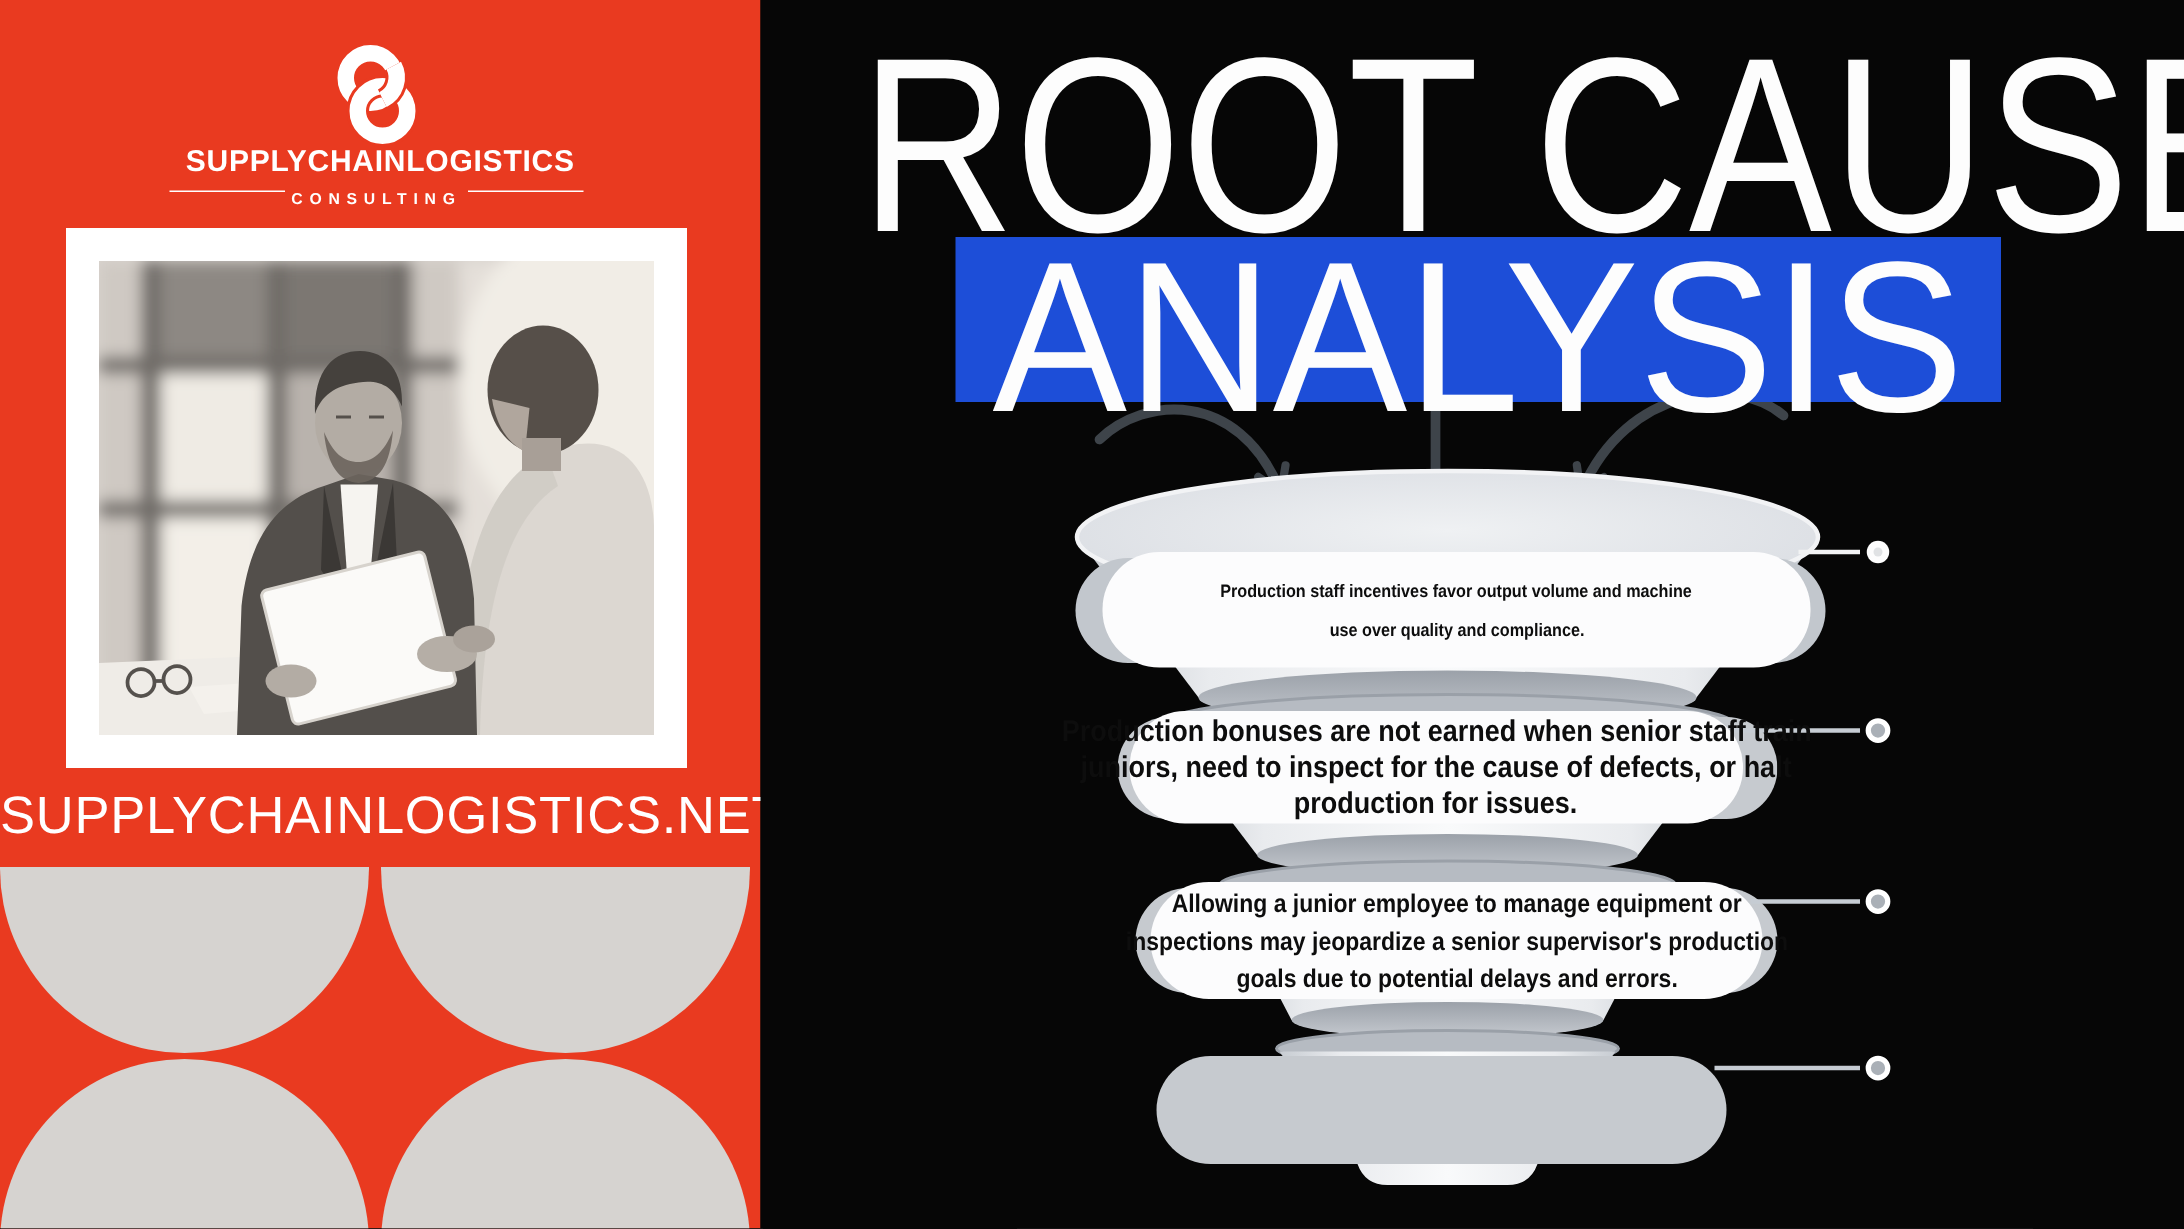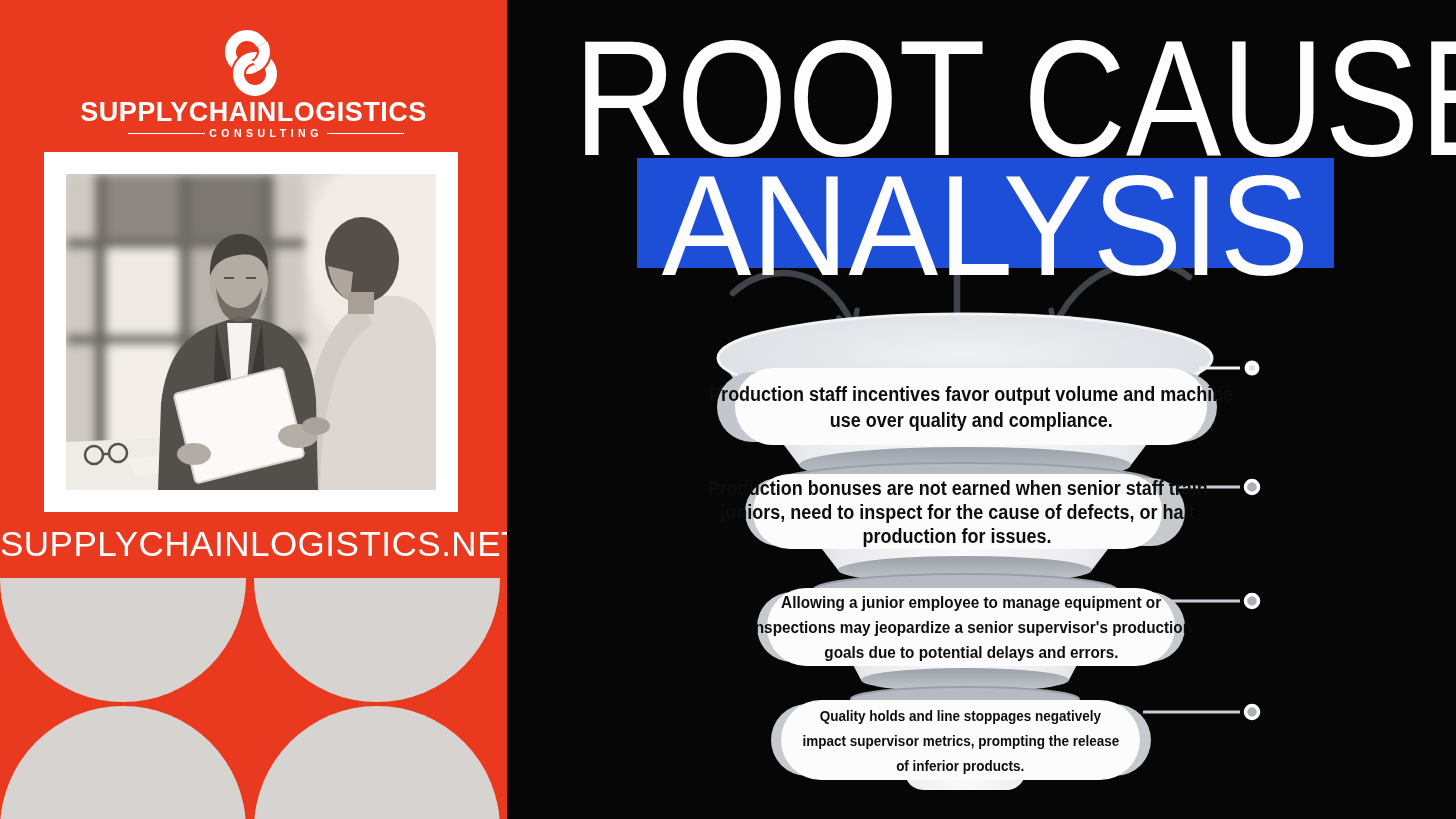--- a/index.html
+++ b/index.html
@@ -3,22 +3,22 @@
 <meta charset="utf-8">
 <style>
   html,body{margin:0;padding:0;background:#222;}
   .page{position:relative;width:1456px;height:819px;overflow:hidden;
         background:#060606;font-family:"Liberation Sans",sans-serif;}
 
   
   .left-panel{position:absolute;left:0;top:0;width:507px;height:819px;background:#e93a20;}
   .logo-svg{position:absolute;left:217px;top:28px;width:66px;height:70px;}
   .brand-name{position:absolute;left:0;top:97px;width:507px;text-align:center;
-              color:#fff;font-size:27px;font-weight:700;letter-spacing:.5px;white-space:nowrap;}
-  .tagline-row{position:absolute;left:128px;top:127px;width:276px;display:flex;align-items:center;gap:4px;}
+              color:#fff;font-size:20px;font-weight:700;letter-spacing:.5px;white-space:nowrap;}
+  .tagline-row{position:absolute;left:113px;top:127px;width:276px;display:flex;gap:4px;}
   .tagline-row .rule{flex:1;height:1px;background:#ffffff;}
   .tagline-text{color:#fff;font-size:10.5px;font-weight:700;letter-spacing:4.5px;white-space:nowrap;}
 
   .photo-frame{position:absolute;left:44px;top:152px;width:414px;height:360px;background:#ffffff;}
   .photo-frame svg{position:absolute;left:22px;top:22px;}
 
   .website-url{position:absolute;left:0;top:524px;width:507px;text-align:center;
                color:#fff;font-size:35px;font-weight:400;letter-spacing:.5px;white-space:nowrap;}
 
   .decor{position:absolute;left:0;top:578px;width:507px;height:241px;}
@@ -37,21 +37,21 @@
   .title-2-bar{position:absolute;left:130px;top:158px;width:697px;height:110px;background:#1d4ed8;z-index:2;}
   .title-2{position:absolute;left:0;top:-4px;width:100%;margin:0;text-align:center;
            color:#fdfdfd;font-size:143px;font-weight:400;line-height:1;
            transform:scaleX(.94);transform-origin:50% 0;white-space:nowrap;}
 
   .funnel-svg{position:absolute;left:0;top:0;width:949px;height:819px;z-index:1;}
 
   .pill{position:absolute;z-index:3;background:#fcfcfd;color:#0d0d0d;font-weight:700;
         display:flex;flex-direction:column;justify-content:center;align-items:center;text-align:center;}
   .pill .ln{white-space:nowrap;transform:scaleX(.9);}
-  .pill-1{left:228px;top:368px;width:472px;height:77px;border-radius:38px;font-size:20px;line-height:26px;}
+  .pill-1{left:228px;top:368px;width:472px;height:77px;border-radius:38px;font-size:12px;line-height:26px;}
   .pill-2{left:246px;top:474px;width:409px;height:75px;border-radius:37px;font-size:20px;line-height:24px;}
   .pill-3{left:260px;top:588px;width:408px;height:78px;border-radius:39px;font-size:17px;line-height:25px;}
   .pill-4{left:274px;top:700px;width:359px;height:80px;border-radius:40px;font-size:15px;line-height:25px;}
 </style>
 </head>
 <body>
 
 <div class="page">
 
   <aside class="left-panel">
@@ -224,20 +224,15 @@
     <div class="pill pill-2">
       <div class="ln">Production bonuses are not earned when senior staff train</div>
       <div class="ln">juniors, need to inspect for the cause of defects, or halt</div>
       <div class="ln">production for issues.</div>
     </div>
     <div class="pill pill-3">
       <div class="ln">Allowing a junior employee to manage equipment or</div>
       <div class="ln">inspections may jeopardize a senior supervisor's production</div>
       <div class="ln">goals due to potential delays and errors.</div>
     </div>
-    <div class="pill pill-4">
-      <div class="ln">Quality holds and line stoppages negatively</div>
-      <div class="ln">impact supervisor metrics, prompting the release</div>
-      <div class="ln">of inferior products.</div>
-    </div>
 
   </main>
 </div>
 
 </body></html>

